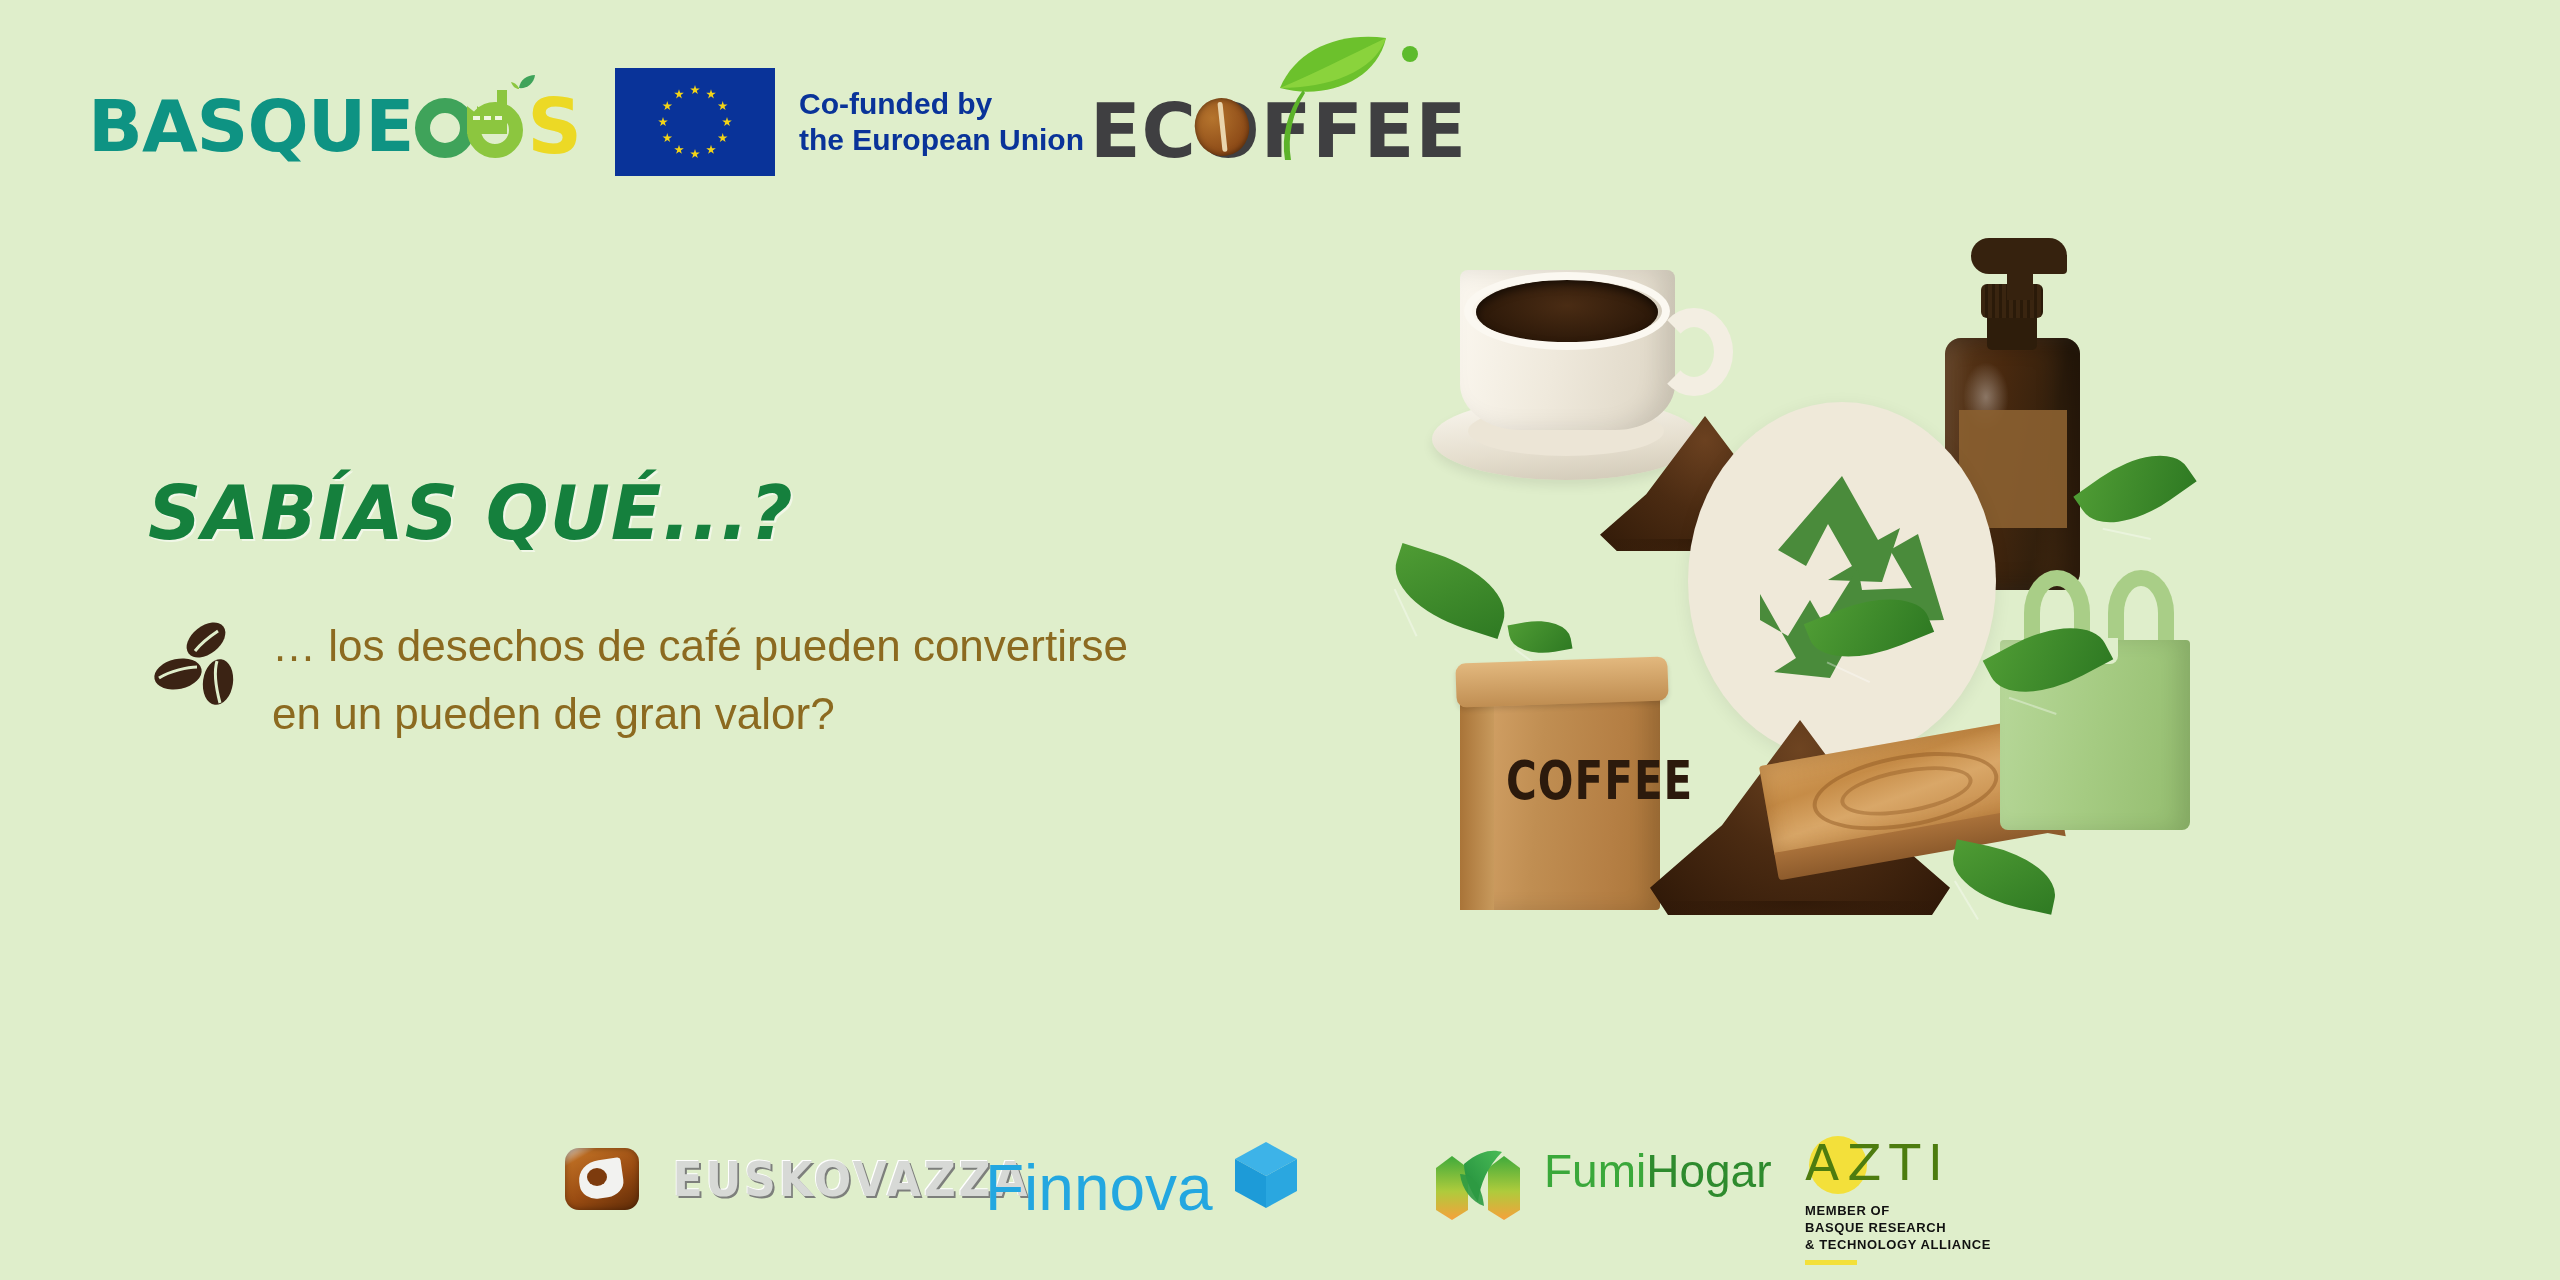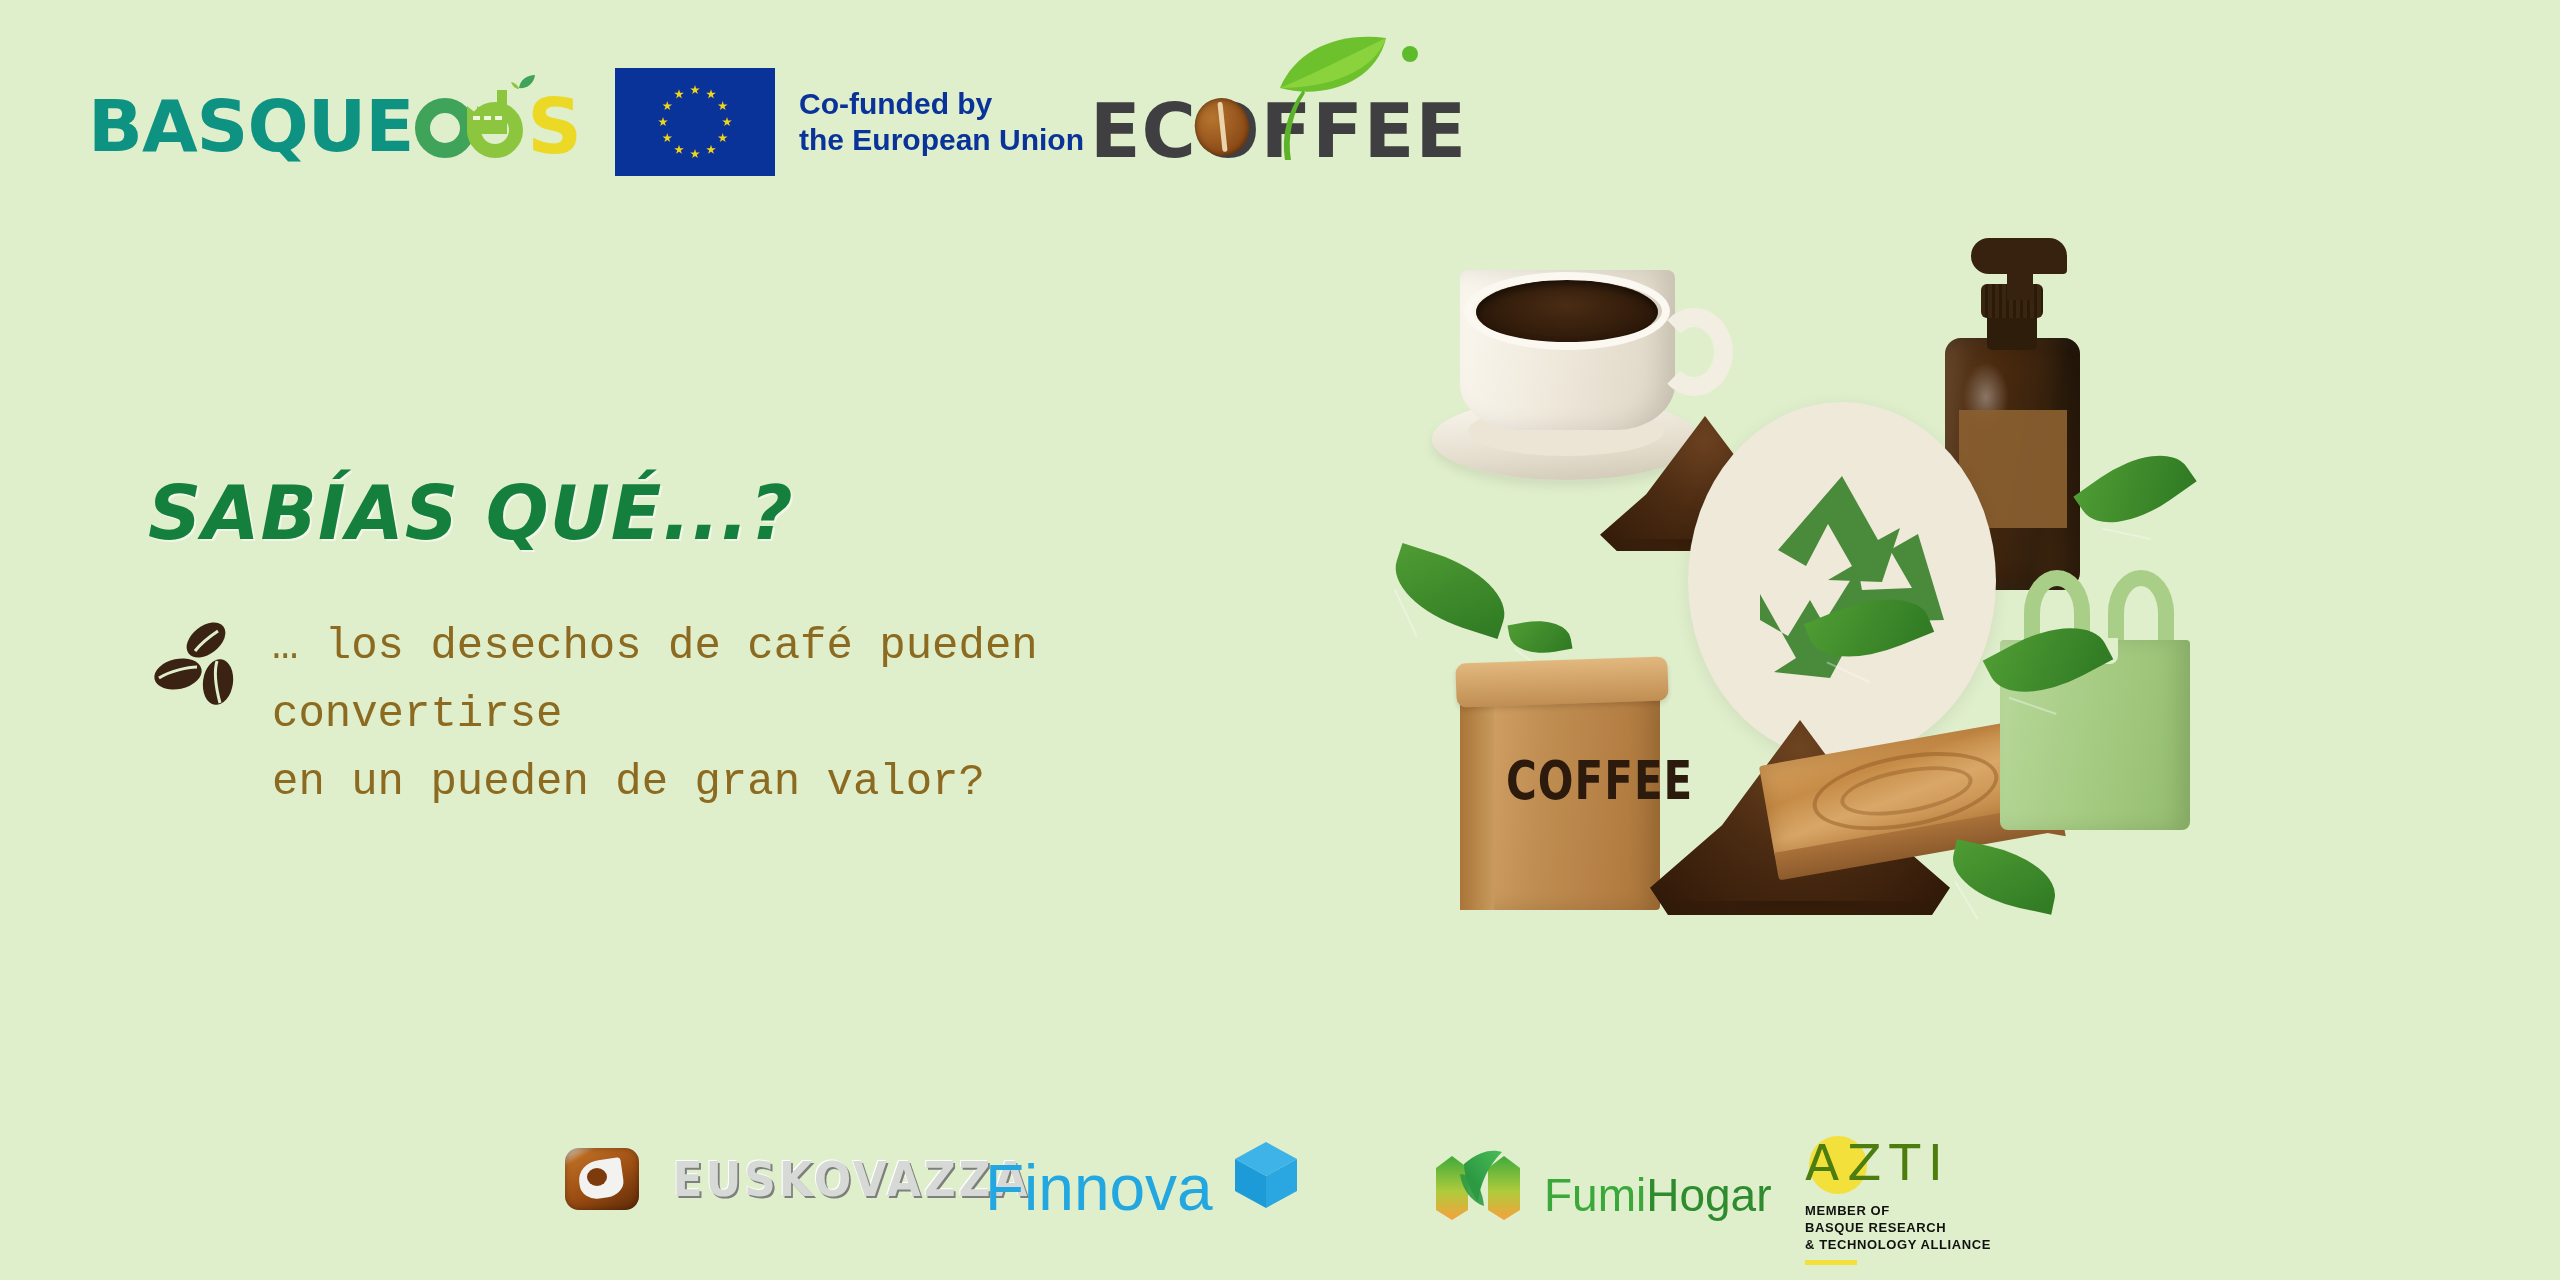--- a/index.html
+++ b/index.html
@@ -48,21 +48,21 @@
   .ecoffee .dot{position:absolute;left:312px;top:6px;width:16px;height:16px;border-radius:50%;background:#5dbb2c;}
 
   
   .headline{position:absolute;left:148px;top:470px;
     font-family:"DejaVu Sans",sans-serif;
     font-style:italic;font-weight:bold;font-size:74px;color:#15803d;
     letter-spacing:1px;text-shadow:2px 2px 0 rgba(255,255,255,.55);}
 
   .bodyblock{position:absolute;left:148px;top:612px;display:flex;align-items:flex-start;gap:28px;}
   .beans-icon{width:96px;height:96px;flex:0 0 96px;margin-top:6px;}
-  .bodytext{font-family:Liberation Mono, monospace;font-size:44px;line-height:68px;color:#8c6a20;
+  .bodytext{font-family:Liberation Sans, sans-serif;font-size:44px;line-height:68px;color:#8c6a20;
     max-width:1060px;}
 
   
   .collage{position:absolute;left:1390px;top:230px;width:800px;height:800px;}
 
   .cup{position:absolute;left:60px;top:40px;width:290px;height:210px;}
   .cup .body{position:absolute;left:10px;top:0;width:215px;height:160px;
     background:linear-gradient(100deg,#fbf7ef 0%,#efe9dc 45%,#dcd4c3 100%);
     border-radius:8px 8px 60px 60px/8px 8px 46px 46px;box-shadow:inset -14px 0 24px rgba(0,0,0,.10);}
   .cup .coffee{position:absolute;left:26px;top:10px;width:182px;height:64px;border-radius:50%;
@@ -164,21 +164,21 @@
      border-radius:50% 8% 40% 40%;transform:rotate(-8deg);}
   .eusko .icon .hole{position:absolute;left:22px;top:20px;width:20px;height:18px;border-radius:50%;
      background:#7d3b0d;}
   .eusko .name{font-family:"DejaVu Sans",sans-serif;font-weight:bold;font-size:48px;letter-spacing:3px;
      color:#d7d9d6;text-shadow:2px 2px 0 #7d7f7c,-1px -1px 0 #ffffff;transform:scaleX(.92);}
 
   .finnova{position:absolute;left:985px;top:10px;display:flex;align-items:center;gap:18px;}
   .finnova .name{font-family:"Liberation Sans",sans-serif;font-size:64px;color:#23a7e0;letter-spacing:0px;}
   .finnova .cube{width:70px;height:70px;position:relative;margin-bottom:26px;}
 
-  .fumi{position:absolute;left:1430px;top:14px;display:flex;align-items:flex-end;gap:14px;}
+  .fumi{position:absolute;left:1430px;top:14px;display:flex;align-items:flex-start;gap:14px;}
   .fumi .mark{width:100px;height:78px;position:relative;}
   .fumi .name{font-family:"Liberation Sans",sans-serif;font-size:46px;color:#3aa83a;}
   .fumi .name b{color:#2e8b2e;font-weight:normal;}
 
   .azti{position:absolute;left:1805px;top:4px;width:210px;}
   .azti .logo{position:relative;height:64px;}
   .azti .circle{position:absolute;left:4px;top:2px;width:58px;height:58px;border-radius:50%;background:#f3e03a;}
   .azti .word{position:absolute;left:0;top:0;font-family:"DejaVu Sans",sans-serif;font-size:50px;
      letter-spacing:8px;color:#4d7c0f;}
   .azti .sub{font-family:"Liberation Sans",sans-serif;font-size:13px;line-height:17px;color:#111;

